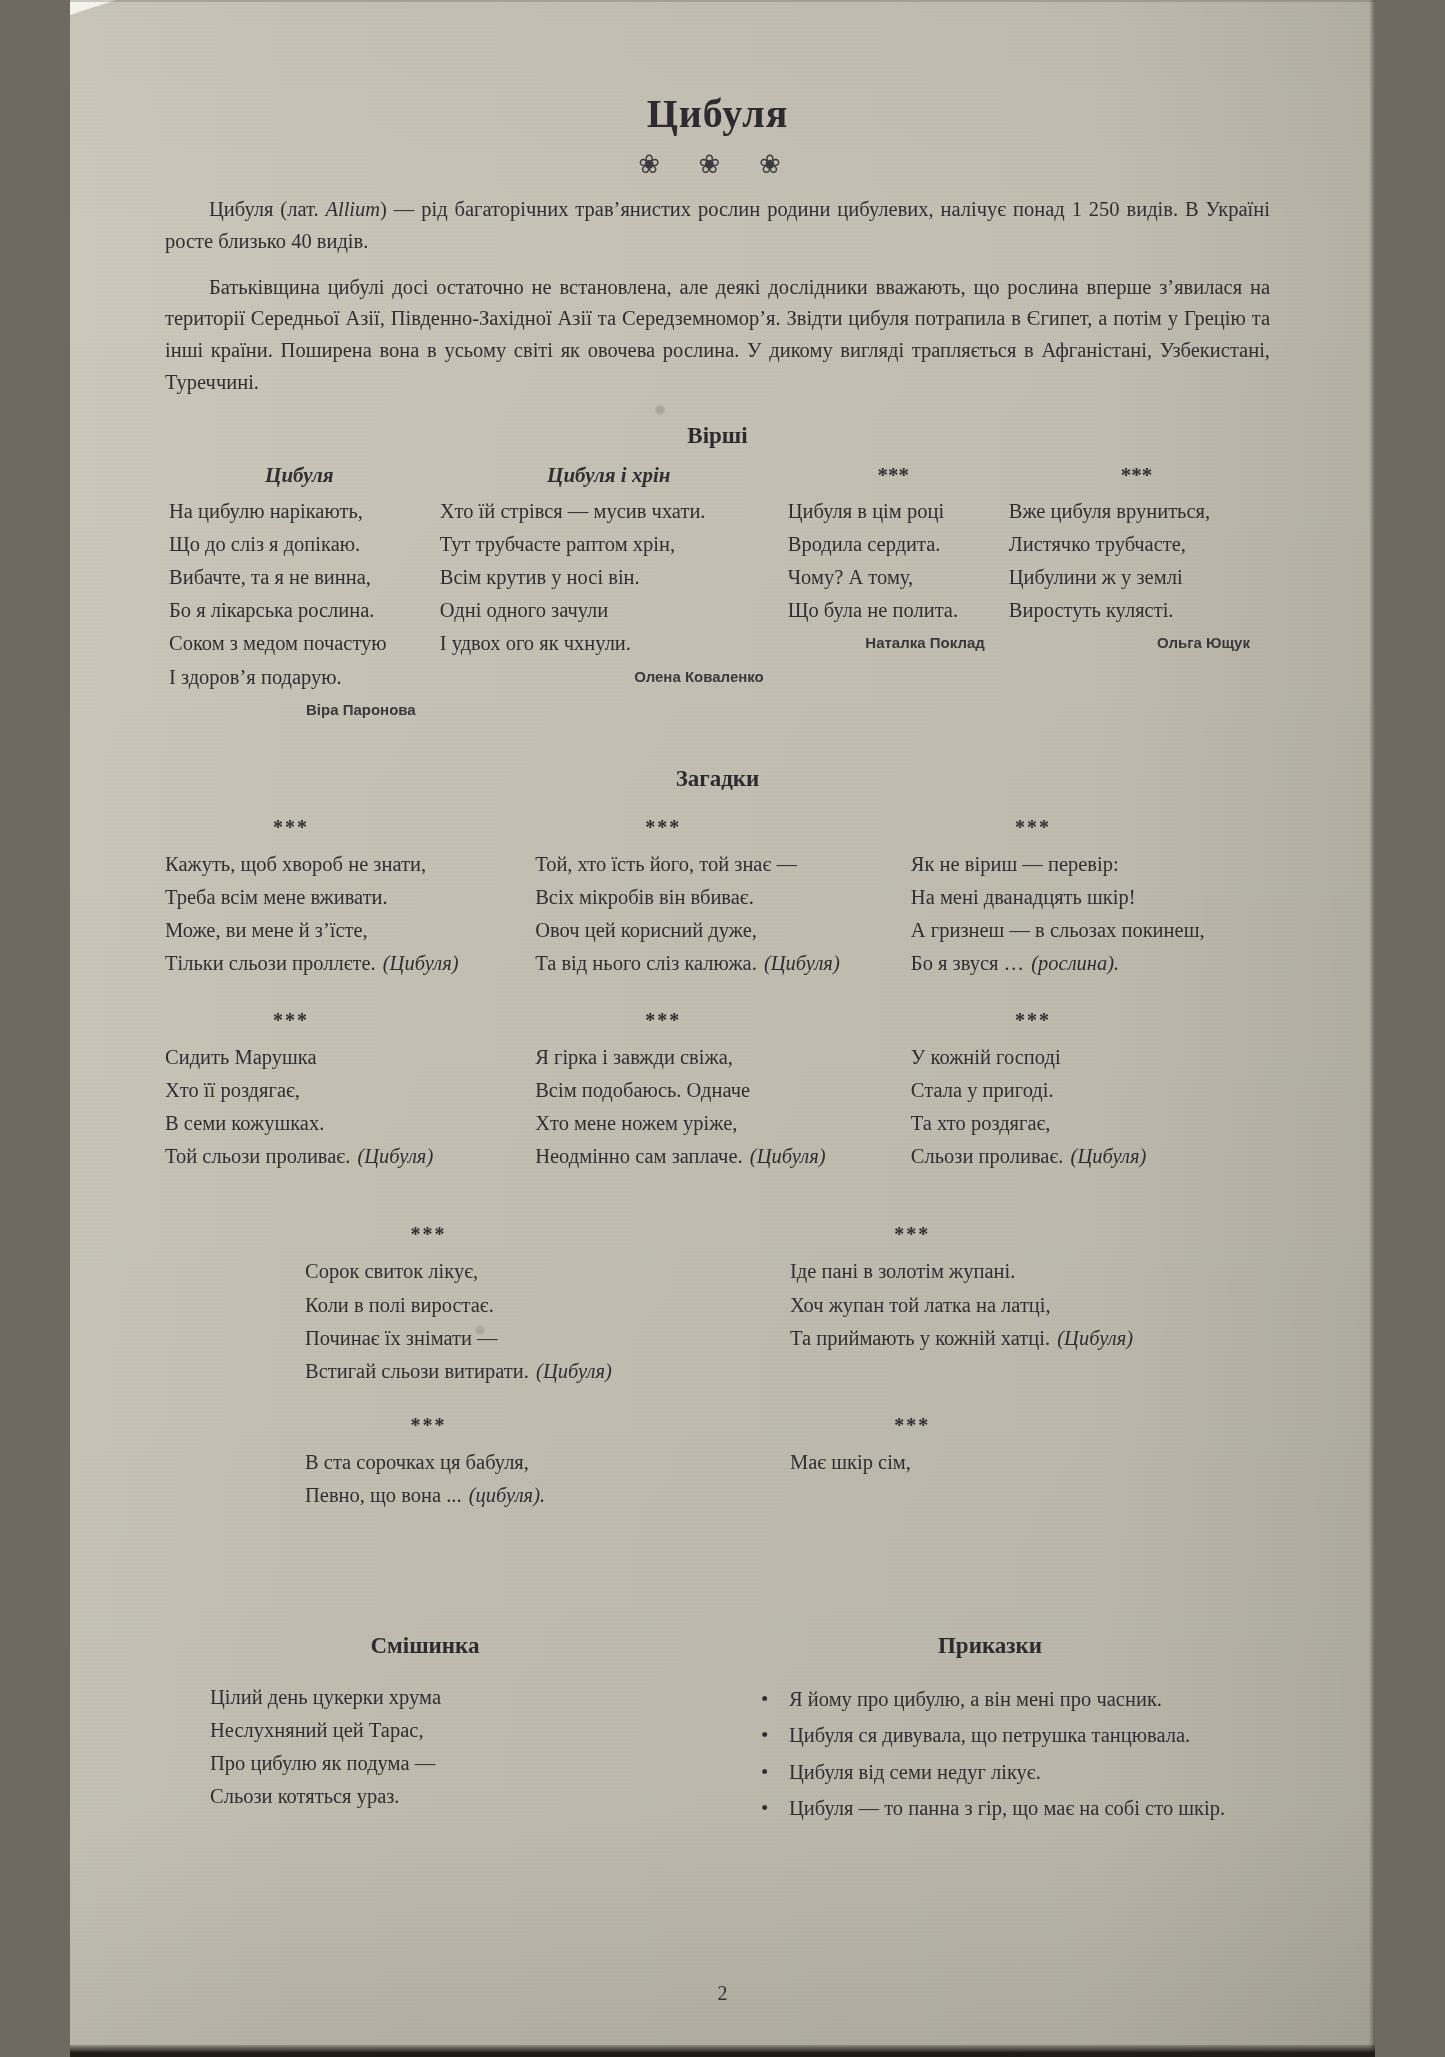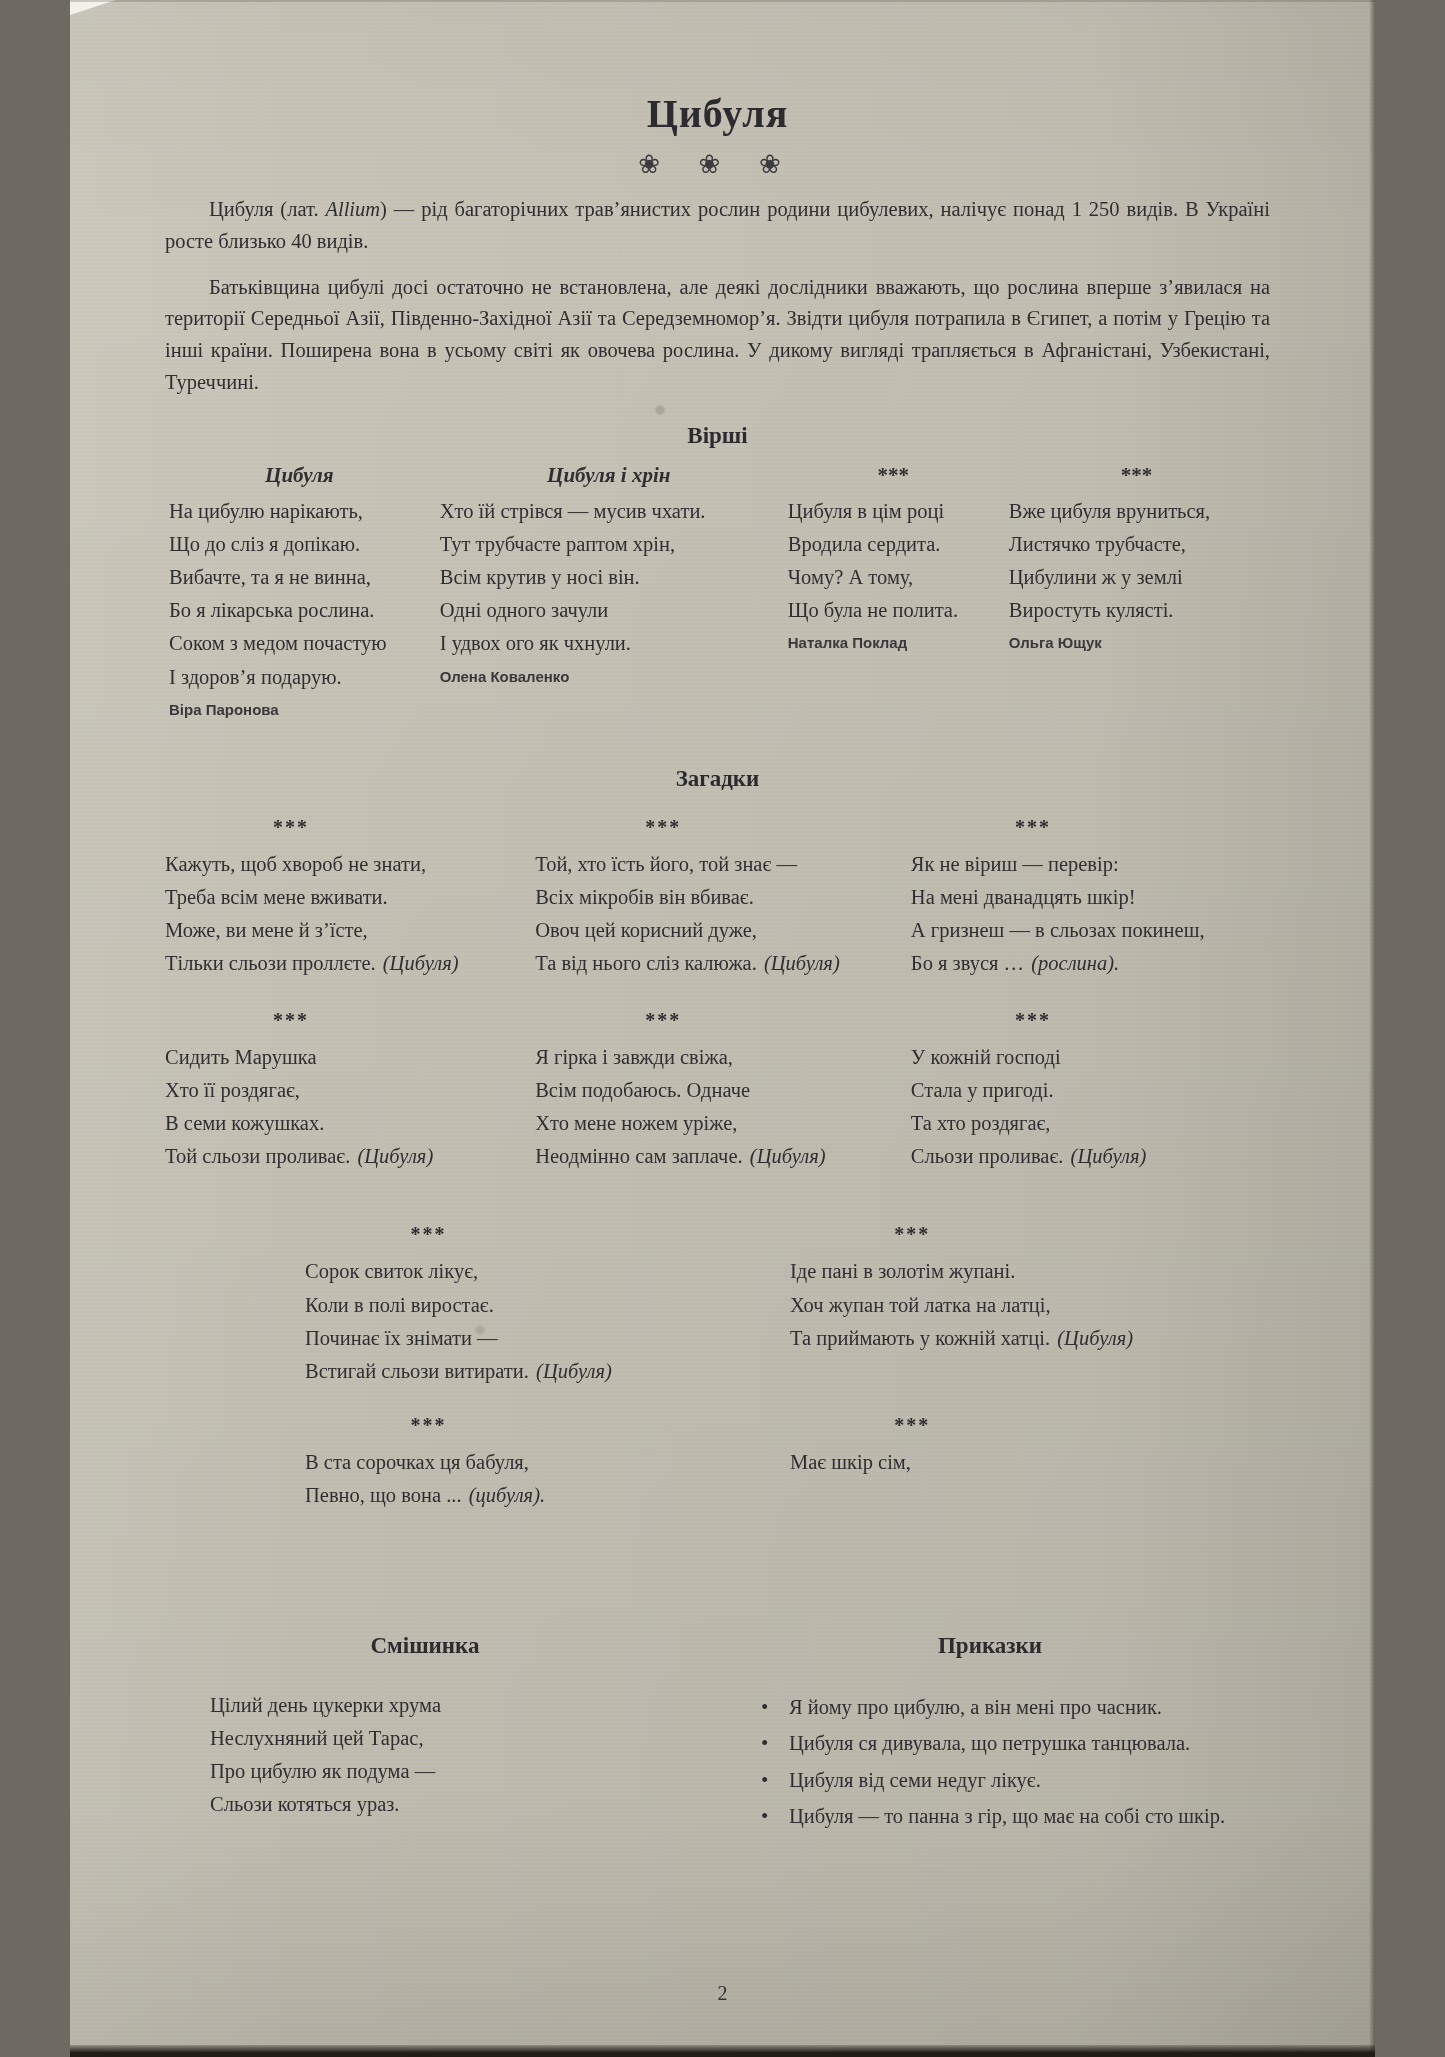--- a/index.html
+++ b/index.html
@@ -38,36 +38,36 @@
 
   h2.section{margin:24px 0 14px;text-align:center;font-size:23px;font-weight:700;color:#2c2b30;}
   h2.section.riddles-h{margin-top:48px;}
 
   
   .poem-grid{display:grid;grid-template-columns:24.5% 31.5% 20% 24%;margin-top:4px;}
   .poem{padding:0 6px 0 4px;box-sizing:border-box;}
   .poem-title{text-align:center;font-size:21px;font-weight:700;margin-bottom:7px;}
   .poem-title.t-italic{font-style:italic;}
   .vline{font-size:20.5px;line-height:1.62;}
-  .author{margin-top:7px;padding-right:14px;text-align:left;
+  .author{margin-top:7px;padding-right:14px;text-align:right;
     font-family:"Liberation Sans","DejaVu Sans",sans-serif;font-size:15px;font-weight:700;color:#39383d;}
 
   
   .riddle-row3{display:grid;grid-template-columns:33.5% 34% 32.5%;margin-top:24px;}
   .riddle-row3.second{margin-top:28px;}
   .riddle-row2{display:grid;grid-template-columns:485px 1fr;margin:50px 0 0 140px;}
   .riddle-row2.last{margin-top:26px;}
   .riddle{box-sizing:border-box;padding-right:10px;}
   .marker{width:70%;text-align:center;font-size:20px;font-weight:700;letter-spacing:2px;margin-bottom:9px;}
   .riddle-row2 .marker{width:52%;}
   .ans{font-style:italic;margin-left:0.35em;}
 
   
   .bottom-grid{display:grid;grid-template-columns:520px 1fr;column-gap:25px;margin-top:120px;}
-  .joke h2.section, .proverbs h2.section{margin:0 0 30px;}
+  .joke h2.section, .proverbs h2.section{margin:0 0 22px;}
   .joke-lines{padding-left:45px;}
   .proverbs ul{margin:0;padding:0 0 0 45px;}
   .proverbs li{list-style:none;position:relative;padding-left:34px;font-size:20.5px;line-height:1.78;}
   .proverbs li::before{content:"•";position:absolute;left:6px;top:0;font-size:21px;}
 
   .page-number{position:absolute;bottom:52px;left:50%;transform:translateX(-50%);font-size:20px;color:#323136;}
 </style>
 </head>
 <body>
 

